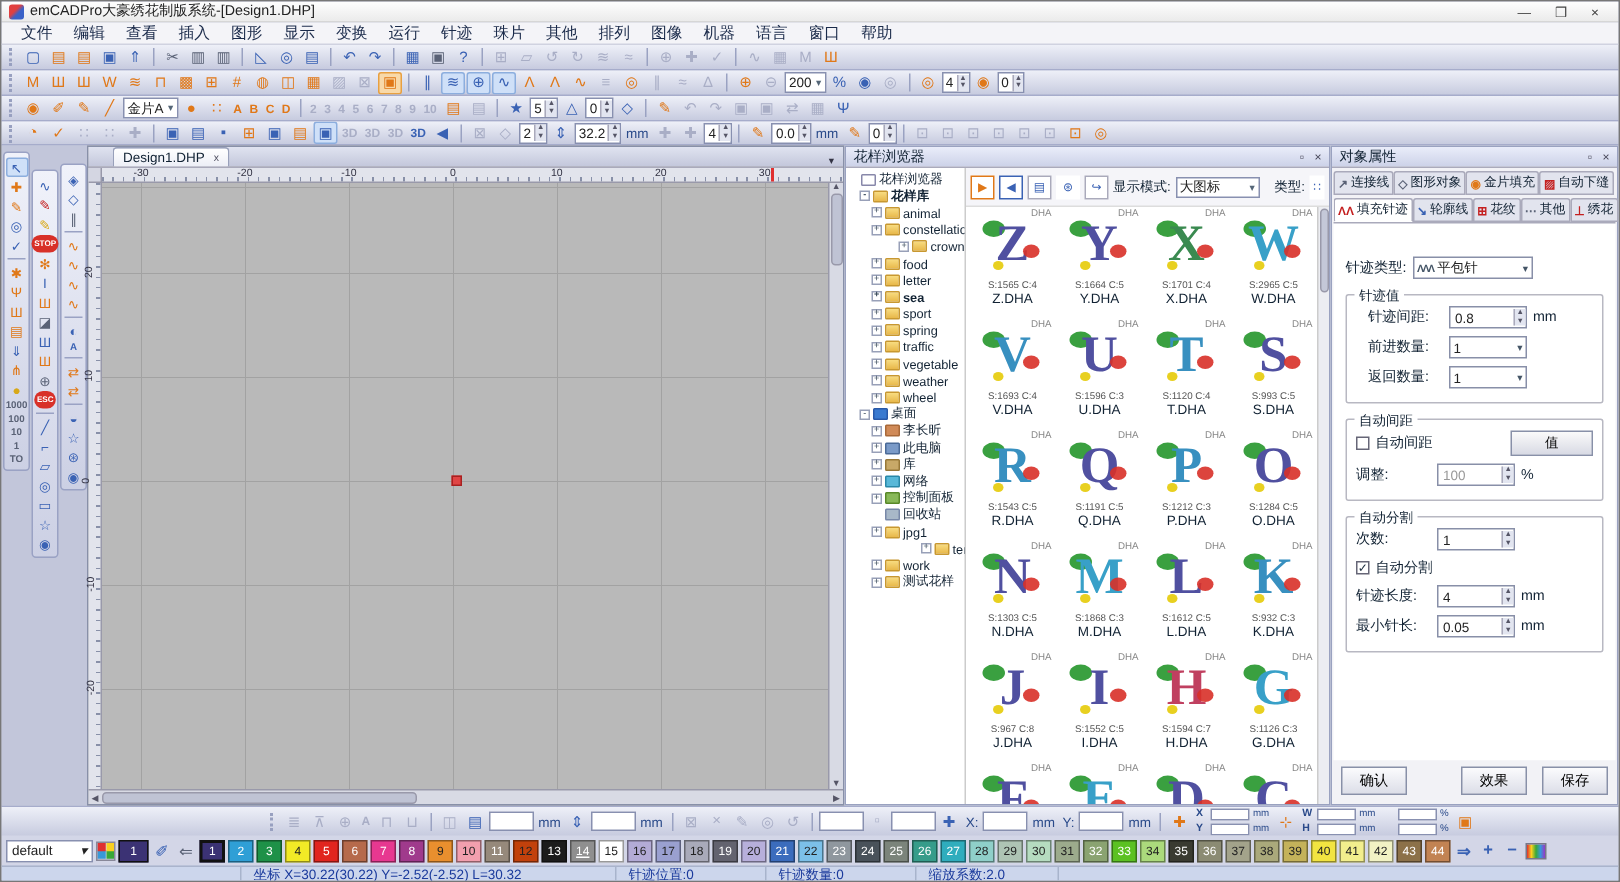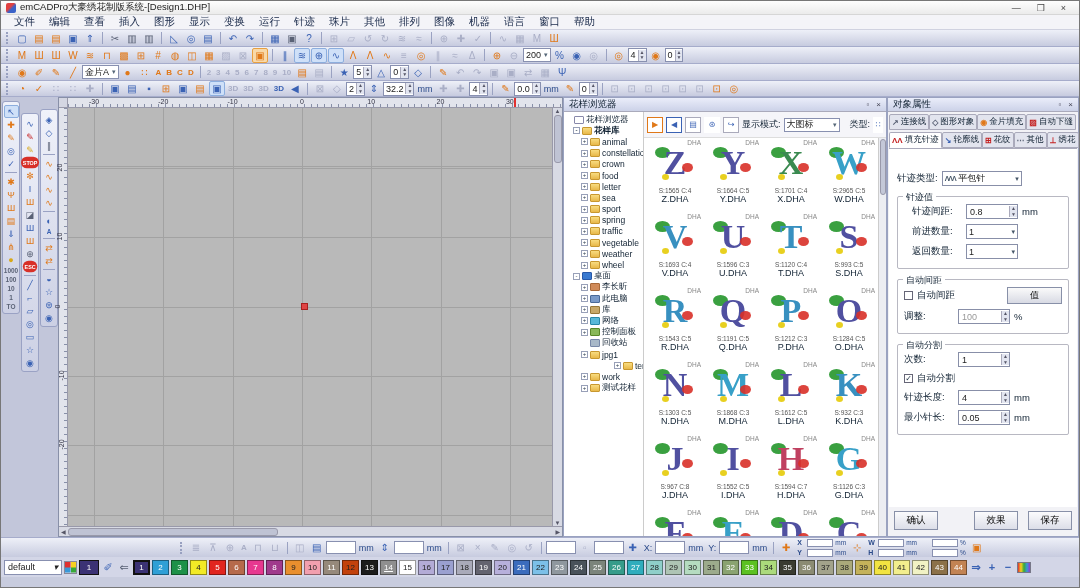--- a/index.html
+++ b/index.html
@@ -431,20 +431,27 @@
           <span class="tbtn c-o">⇄</span>
           <i class="lhr"></i>
           <span class="tbtn c-b">◒</span>
           <span class="tbtn c-b">☆</span>
           <span class="tbtn c-b">⊛</span>
           <span class="tbtn c-b">◉</span>
         </div>
       </div>
 
     <div class="canvas-area">
+      <div class="tabbar">
+        <span class="tab">
+          <b style="font-weight:normal">Design1.DHP</b>
+          <span class="tx">x</span>
+        </span>
+        <span class="tabmore">▾</span>
+      </div>
       <div class="rulerH">
         <span class="corner"></span>
         <span class="rh" id="rulerH">
             <i class="redmark" style="left:446px"></i>
             <span class="rl" style="left: 26px;">-30</span>
             <span class="rl" style="left: 95.3px;">-20</span>
             <span class="rl" style="left: 164.6px;">-10</span>
             <span class="rl" style="left: 233.9px;">0</span>
             <span class="rl" style="left: 303.2px;">10</span>
             <span class="rl" style="left: 372.5px;">20</span>
@@ -498,36 +505,36 @@
             <div class="trow" style="padding-left: 16px;">
               <span class="texp">+</span>
               <span class="tico ti-folder"></span>
               <span>animal</span>
             </div>
             <div class="trow" style="padding-left: 16px;">
               <span class="texp">+</span>
               <span class="tico ti-folder"></span>
               <span>constellation</span>
             </div>
-            <div class="trow" style="padding-left: 16px;">
+            <div class="trow" style="padding-left: 16px; justify-content: flex-end;">
               <span class="texp">+</span>
               <span class="tico ti-folder"></span>
               <span>crown</span>
             </div>
             <div class="trow" style="padding-left: 16px;">
               <span class="texp">+</span>
               <span class="tico ti-folder"></span>
               <span>food</span>
             </div>
             <div class="trow" style="padding-left: 16px;">
               <span class="texp">+</span>
               <span class="tico ti-folder"></span>
               <span>letter</span>
             </div>
-            <div class="trow" style="padding-left: 16px;">
+            <div class="trow" style="padding-left: 16px; font-weight: bold;">
               <span class="texp">+</span>
               <span class="tico ti-folder"></span>
               <span>sea</span>
             </div>
             <div class="trow" style="padding-left: 16px;">
               <span class="texp">+</span>
               <span class="tico ti-folder"></span>
               <span>sport</span>
             </div>
             <div class="trow" style="padding-left: 16px;">
@@ -1153,13 +1160,21 @@
       <span class="sw" style="background: rgb(242, 228, 65); color: rgb(34, 34, 34);">40</span>
       <span class="sw" style="background: rgb(242, 238, 141); color: rgb(34, 34, 34);">41</span>
       <span class="sw" style="background: rgb(241, 242, 196); color: rgb(34, 34, 34);">42</span>
       <span class="sw" style="background: rgb(140, 113, 73); color: rgb(255, 255, 255);">43</span>
       <span class="sw" style="background: rgb(194, 131, 83); color: rgb(255, 255, 255);">44</span>
       <span class="pico c-b" style="font-weight: bold;">⇒</span>
       <span class="pico c-b" style="font-weight: bold;">+</span>
       <span class="pico c-b" style="font-weight: bold;">−</span>
       <span class="rainbow"></span>
     </div>
+  <div class="statusbar">
+    <span class="sseg" style="width:160px"></span>
+    <span class="sseg" style="width:250px">坐标 X=30.22(30.22) Y=-2.52(-2.52) L=30.32</span>
+    <span class="sseg" style="width:100px">针迹位置:0</span>
+    <span class="sseg" style="width:100px">针迹数量:0</span>
+    <span class="sseg" style="width:95px">缩放系数:2.0</span>
+    <span class="sseg" style="flex:1;border-right:none"></span>
+  </div>
 </div>
 
 </body></html>

